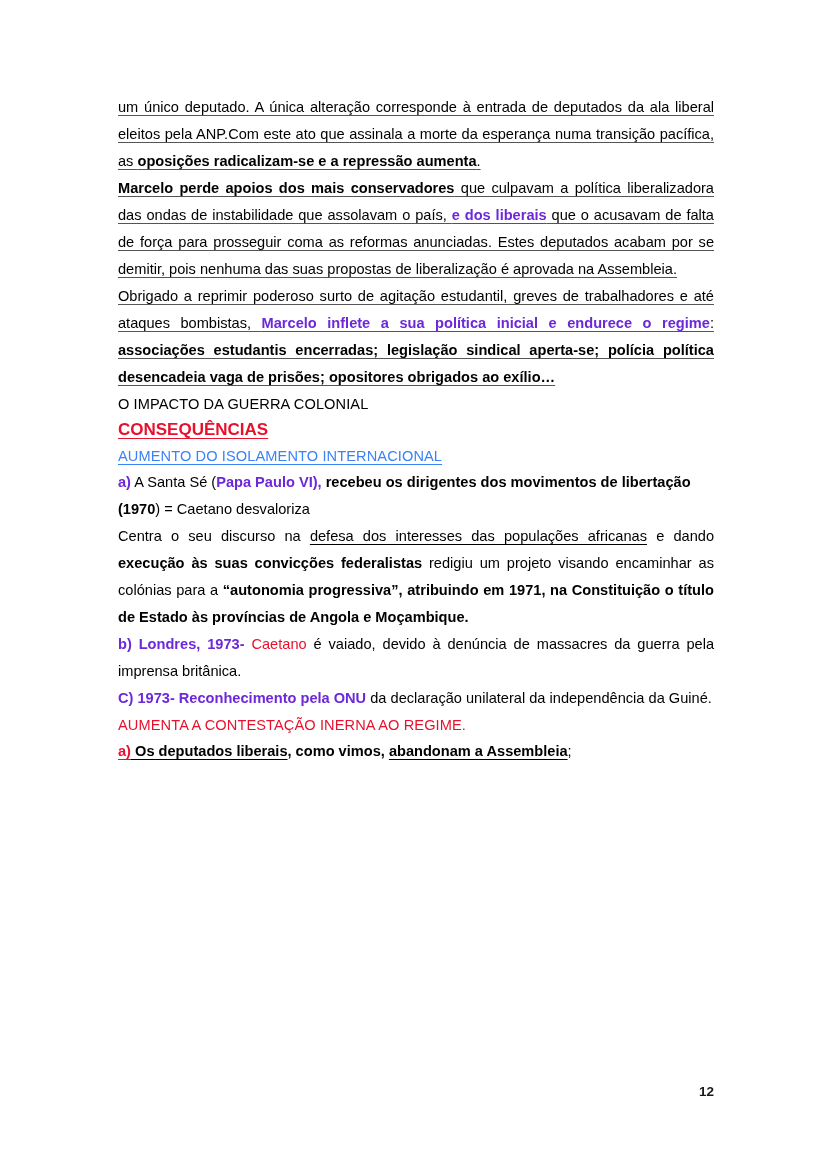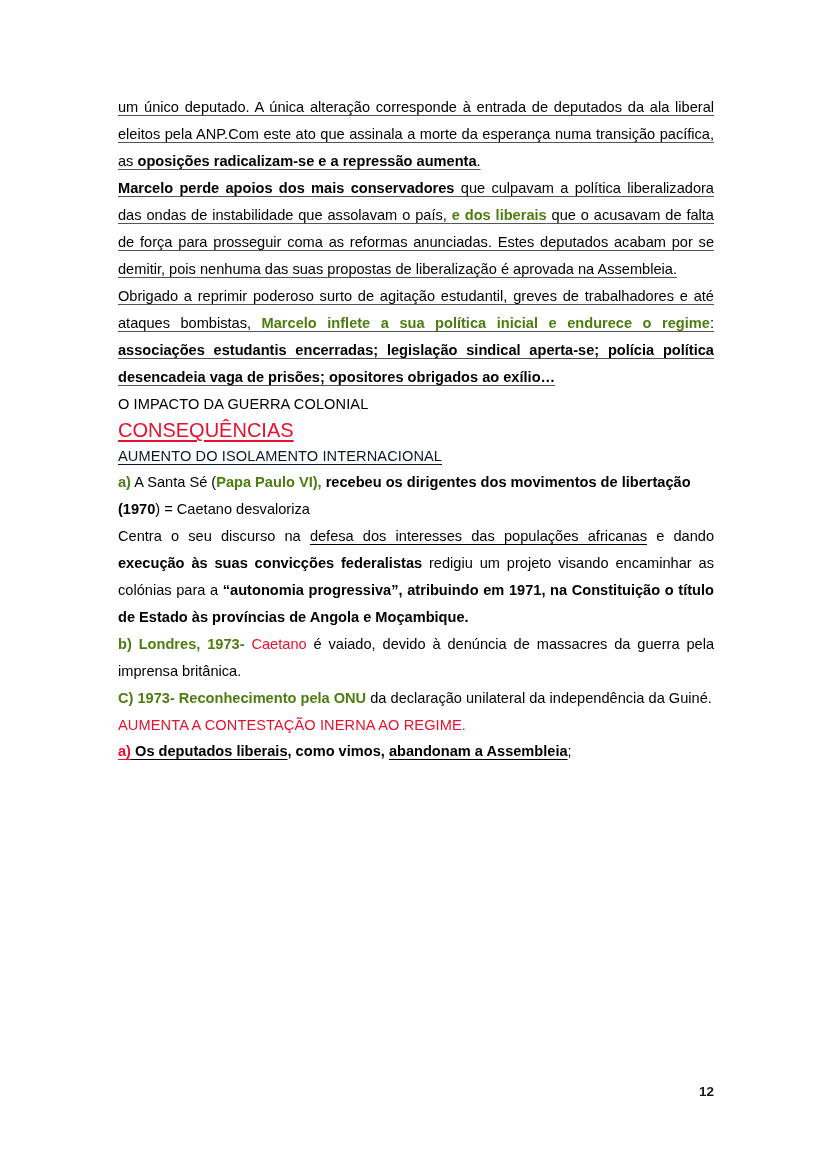--- a/index.html
+++ b/index.html
@@ -43,56 +43,56 @@
   .sp-xs { margin-top: 5px; }
   .sp-s  { margin-top: 12px; }
   .sp-m  { margin-top: 22px; }
   .sp-xl { margin-top: 56px; }
   .sp-xxl{ margin-top: 86px; }
 
   
   .b  { font-weight: bold; }
   .u  { text-decoration: underline; text-underline-offset: 3px; margin-top: 20px; }
   .r  { color: #E8112D; }
-  .rb { color: #4d7c0f; font-weight: bold; }
+  .rb { color: #6d28d9; font-weight: bold; }
   .rbu{ color: #E8112D; font-weight: bold; text-decoration: underline; text-underline-offset: 3px; }
   .bu { font-weight: bold; text-decoration: underline; text-underline-offset: 3px; }
 
   
   .line-u {
     text-decoration: underline;
     text-underline-offset: 3px;
     text-decoration-color: #555;
     text-decoration-thickness: 1px;
   }
 
   h3.heading {
     margin: 0;
     font-size: 14.6px;
     line-height: 26px;
     font-weight: normal;
     letter-spacing: 0.1px;
   }
   h3.heading.red {
-    color: #0f172a;
+    color: #3b82f6;
     text-decoration: underline;
     text-underline-offset: 3px;
   }
   h3.heading.red-plain {
     color: #E8112D;
     text-decoration: none;
   }
   .sub-red {
     margin: 0;
-    font-size: 20px;
+    font-size: 17px;
     line-height: 26px;
     color: #E8112D;
     text-decoration: underline;
     text-underline-offset: 3px;
-    font-weight: normal;
+    font-weight: bold;
   }
 
   .page-number {
     position: absolute;
     right: 114px;
     top: 1084px;
     font-size: 13.5px;
     font-weight: bold;
     color: #1a1a1a;
   }

